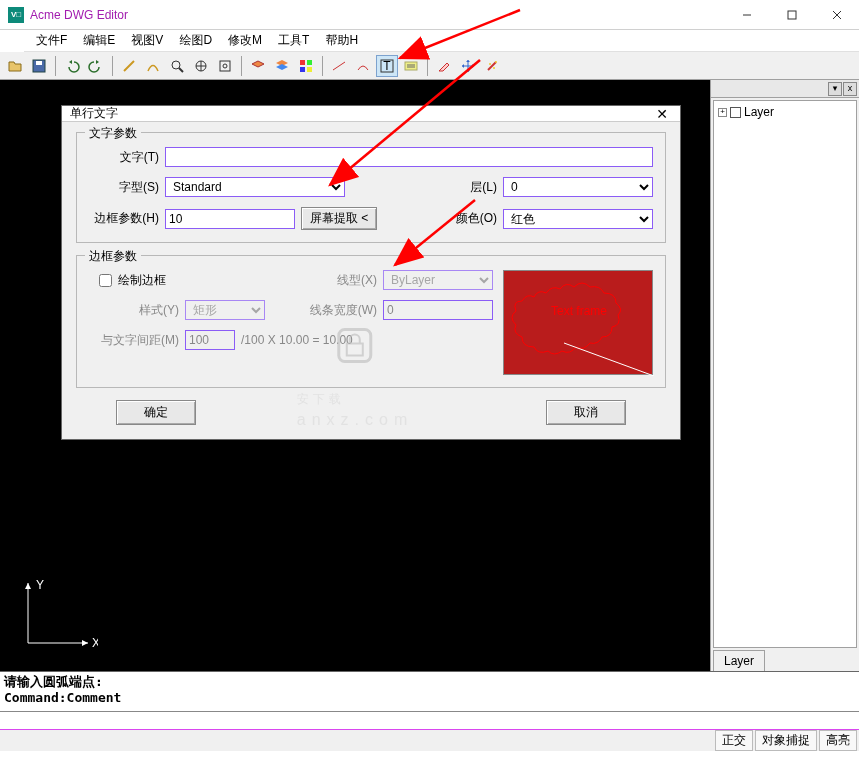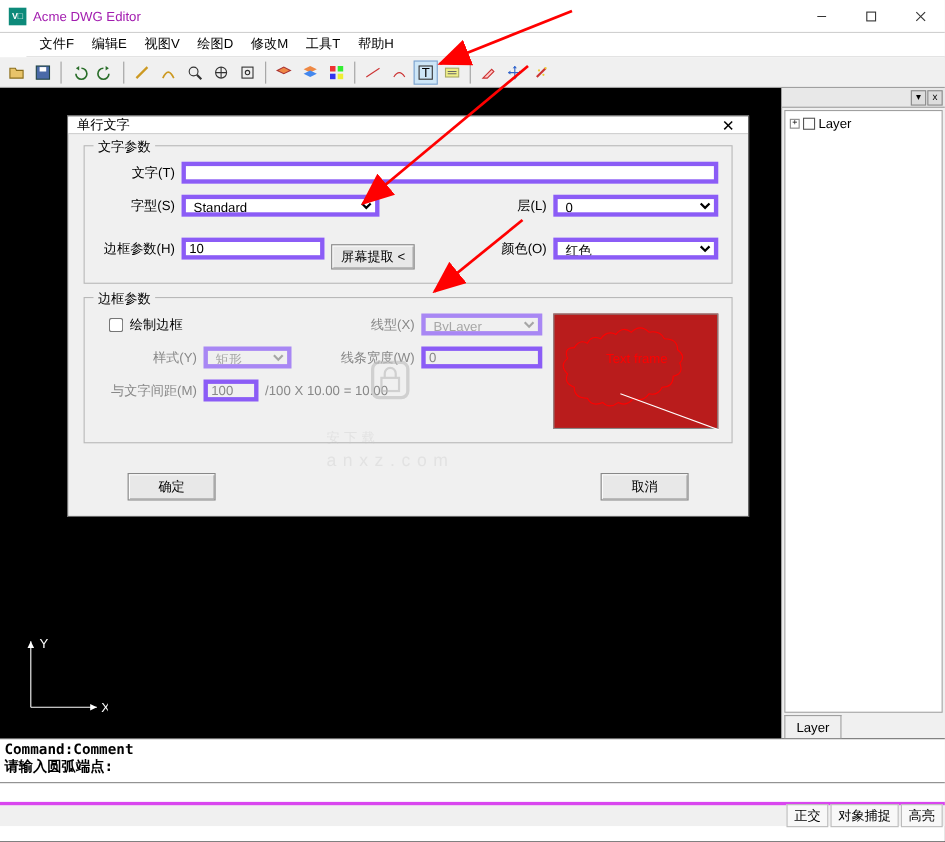--- a/index.html
+++ b/index.html
@@ -41,31 +41,31 @@
 .dlg-title { height: 16px; background: #fff; display: flex; align-items: center; padding: 0 8px; border-bottom: 1px solid #ccc; }
 .dlg-title span { flex: 1; }
 .dlg-close { width: 20px; height: 20px; font-size: 14px; display:flex; align-items:center; justify-content:center; }
 .dlg-body { padding: 10px 14px 14px; }
 .group { border: 1px solid #b8b8b8; padding: 14px 12px 12px; margin-bottom: 12px; position: relative; }
 .group-title { position: absolute; top: -8px; left: 8px; background: #f0f0f0; padding: 0 4px; }
 .row { display: flex; align-items: center; margin-bottom: 10px; gap: 6px; }
 .row:last-child { margin-bottom: 0; }
 .lbl { text-align: right; min-width: 70px; }
 .lbl.dis { color: #888; }
-input.fld, select.fld { border: 4px solid #8b5cf6; background: #fff; height: 20px; padding: 0 3px; font-size: 12px; }
+input.fld, select.fld { border: 1px solid #8b5cf6; background: #fff; height: 20px; padding: 0 3px; font-size: 12px; }
 input.fld.dis, select.fld.dis { background: #f0f0f0; color: #888; }
-.btn { border: 1px solid #888; background: #e8e8e8; padding: 3px 18px; box-shadow: inset 1px 1px #fff, inset -1px -1px #aaa; cursor: default; min-width: 80px; text-align:center;margin-top:15px; }
+.btn { border: 1px solid #888; background: #e8e8e8; padding: 3px 18px; box-shadow: inset 1px 1px #fff, inset -1px -1px #aaa; cursor: default; min-width: 80px; text-align:center; }
 .dlg-footer { display: flex; justify-content: space-between; padding: 0 40px; }
 .preview { width: 150px; height: 105px; background: #b91c1c; border: 1px solid #888; position: relative; }
 
 
 .cmd-area { border-top: 1px solid #666; background: #fff; height: 40px; padding: 2px 4px; overflow:hidden;}
 .cmd-area .line { font-family: SimSun, monospace; font-size: 13px; font-weight: bold; line-height: 16px; }
 .cmd-input { height: 18px; border-top: 1px solid #888; background: #fff; }
-.statusbar { height: 22px; background: #f0f0f0; border-top: 3px solid #d946ef; display: flex; justify-content: flex-end; align-items: center; }
+.statusbar { height: 22px; background: #f0f0f0; border-top: 1px solid #d946ef; display: flex; justify-content: flex-end; align-items: center; }
 .status-cell { border: 1px solid #bbb; padding: 1px 6px; margin-right: 2px; background:#f8f8f8; }
 
 
 .arrow { position: absolute; z-index: 50; pointer-events: none; }
 
 .watermark { position: absolute; left: 50%; top: 50%; transform: translate(-50%,-50%); color: rgba(200,200,200,0.35); font-size: 34px; letter-spacing: 4px; z-index: 30; pointer-events:none; font-family: Arial; }
 .watermark small { display:block; font-size:16px; letter-spacing:6px; text-align:center; }
 </style>
 </head>
 <body>
@@ -336,22 +336,22 @@
         <div class="expander">+</div>
         <div class="chk"></div>
         <span>Layer</span>
       </div>
     </div>
     <div class="layer-tab">Layer</div>
   </div>
 </div>
 
 <div class="cmd-area">
+  <div class="line">请输入圆弧端点:</div>
   <div class="line">Command:Comment</div>
-  <div class="line">请输入圆弧端点:</div>
 </div>
 <div class="cmd-input"></div>
 
 <div class="statusbar">
   <div class="status-cell">正交</div>
   <div class="status-cell">对象捕捉</div>
   <div class="status-cell">高亮</div>
 </div>
 
 </body></html>

